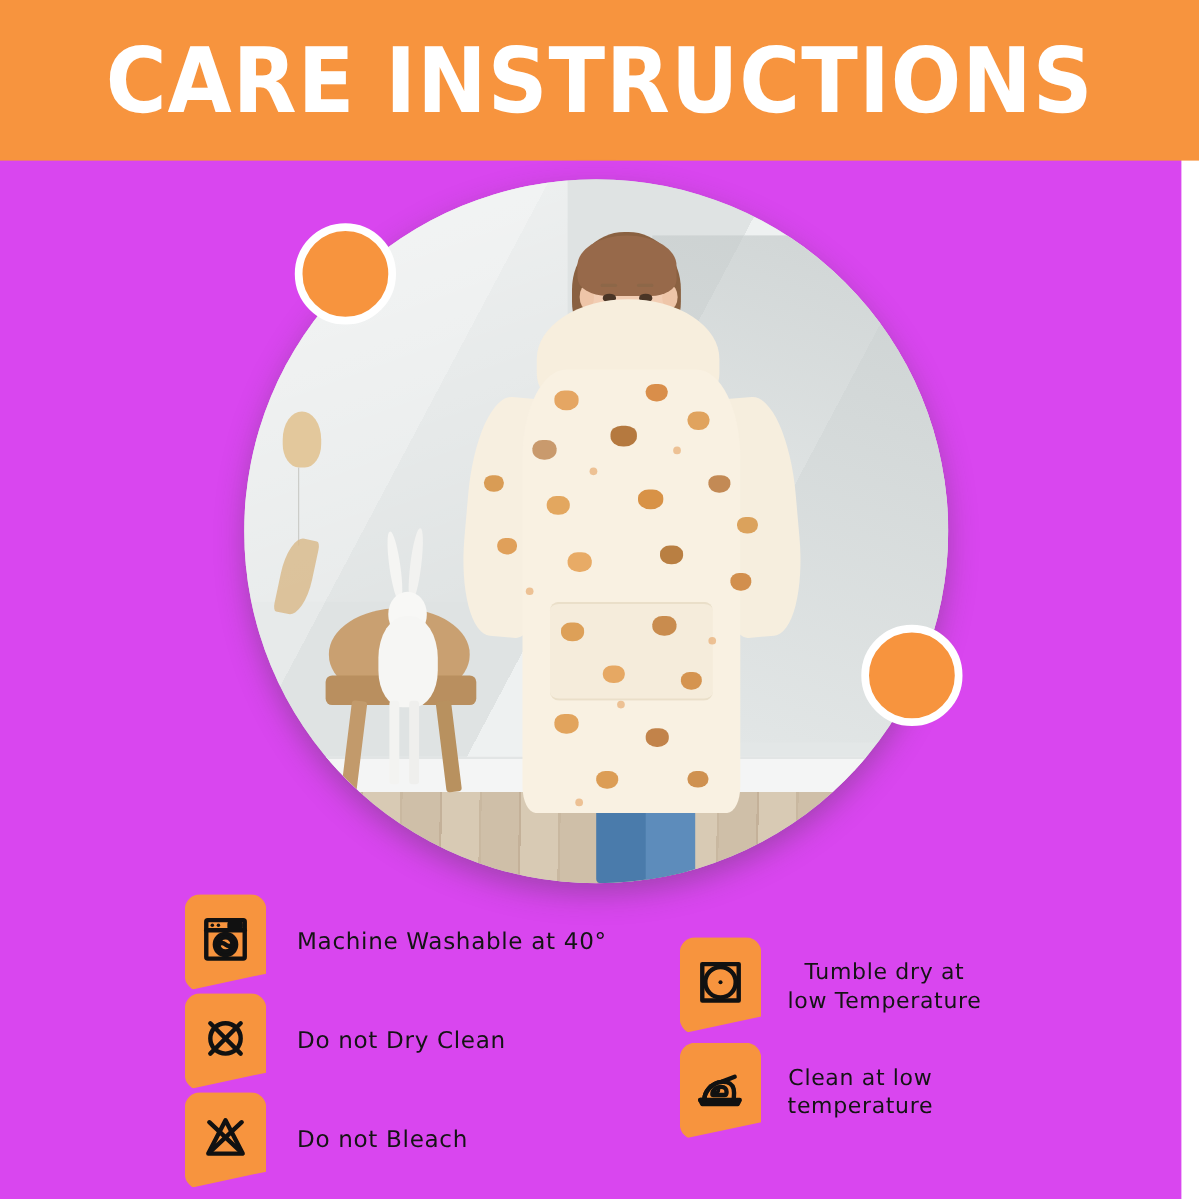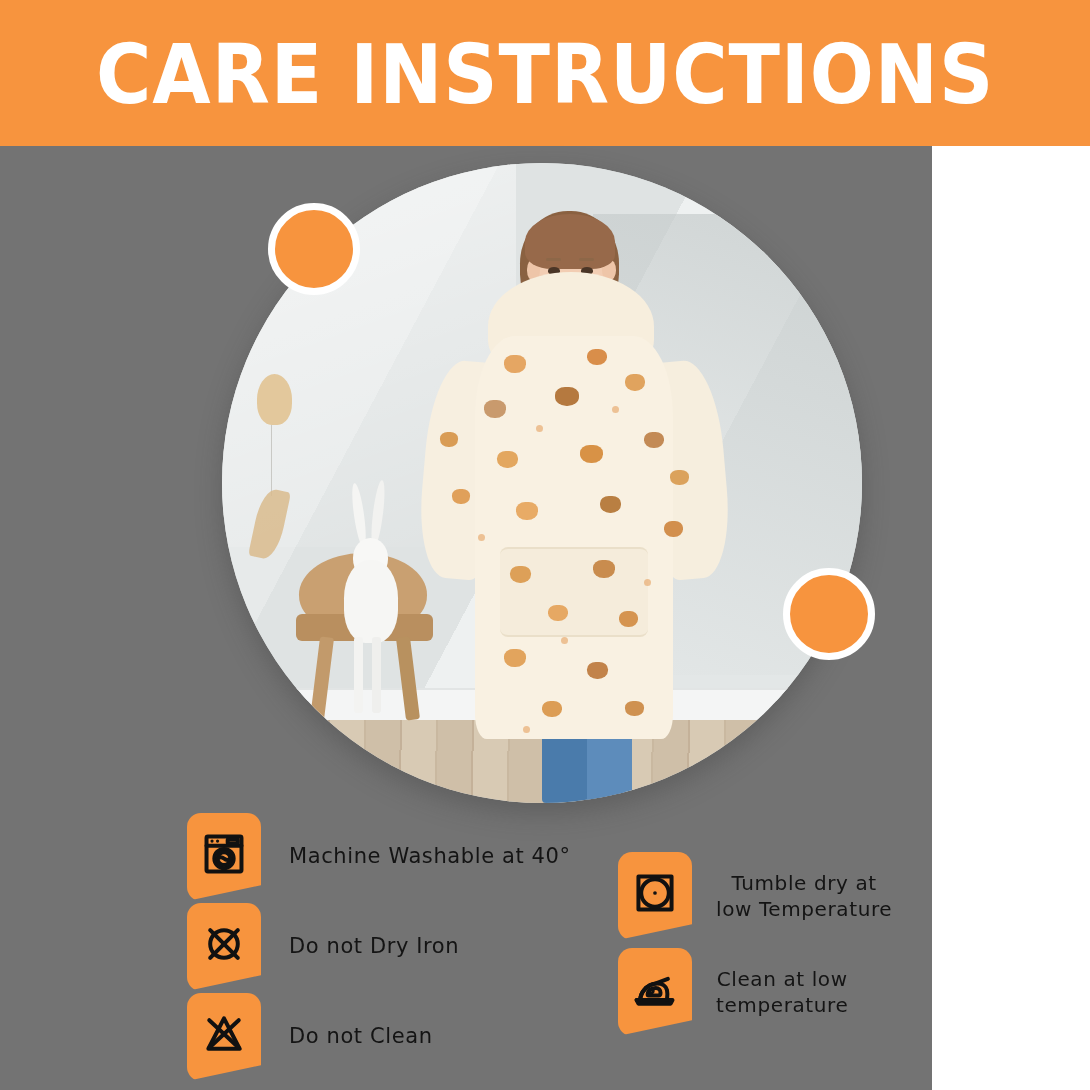--- a/index.html
+++ b/index.html
@@ -7,23 +7,23 @@
   html, body {
     width: 1090px;
     height: 1090px;
     background: #ffffff;
     font-family: "Liberation Sans", sans-serif;
     overflow: hidden;
   }
 
   .page {
     position: relative;
-    width: 932px;
+    width: 1074px;
     height: 1090px;
-    background: #737373;
+    background: #d946ef;
   }
 
   
   .header-banner {
     position: absolute;
     left: 0;
     top: 0;
     width: 1090px;
     height: 146px;
     background: #F7943E;
@@ -424,21 +424,21 @@
     position: absolute;
   }
   .care-col.left  { left: 168px; top: 812px; width: 430px; }
   .care-col.right { left: 618px; top: 848px; width: 420px; text-align: center; }
 
   .care-item {
     display: flex;
     align-items: center;
     position: relative;
   }
-  .care-col.left  .care-item { height: 90px; margin-left: 19px; }
+  .care-col.left  .care-item { height: 90px; }
   .care-col.right .care-item { height: 96px; }
 
   .badge {
     position: relative;
     width: 74px;
     height: 88px;
     flex: 0 0 74px;
     background: #F7943E;
     border-radius: 14px;
     -webkit-clip-path: polygon(0 0, 100% 0, 100% 82%, 0 100%);
@@ -588,32 +588,32 @@
     </div>
 
     <div class="care-item">
       <div class="badge">
         <svg viewBox="0 0 100 100">
           <circle cx="50" cy="50" r="30"></circle>
           <line x1="20" y1="20" x2="80" y2="80"></line>
           <line x1="80" y1="20" x2="20" y2="80"></line>
         </svg>
       </div>
-      <div class="care-label">Do not Dry Iron</div>
+      <div class="care-label">Do not Dry Clean</div>
     </div>
 
     <div class="care-item">
       <div class="badge">
         <svg viewBox="0 0 100 100">
           <path d="M50 16 L84 82 L16 82 Z"></path>
           <line x1="18" y1="20" x2="82" y2="80"></line>
           <line x1="82" y1="20" x2="18" y2="80"></line>
         </svg>
       </div>
-      <div class="care-label">Do not Clean</div>
+      <div class="care-label">Do not Bleach</div>
     </div>
 
   </div>
 
   <div class="care-col right">
 
     <div class="care-item">
       <div class="badge">
         <svg viewBox="0 0 100 100">
           <rect x="14" y="14" width="72" height="72"></rect>

